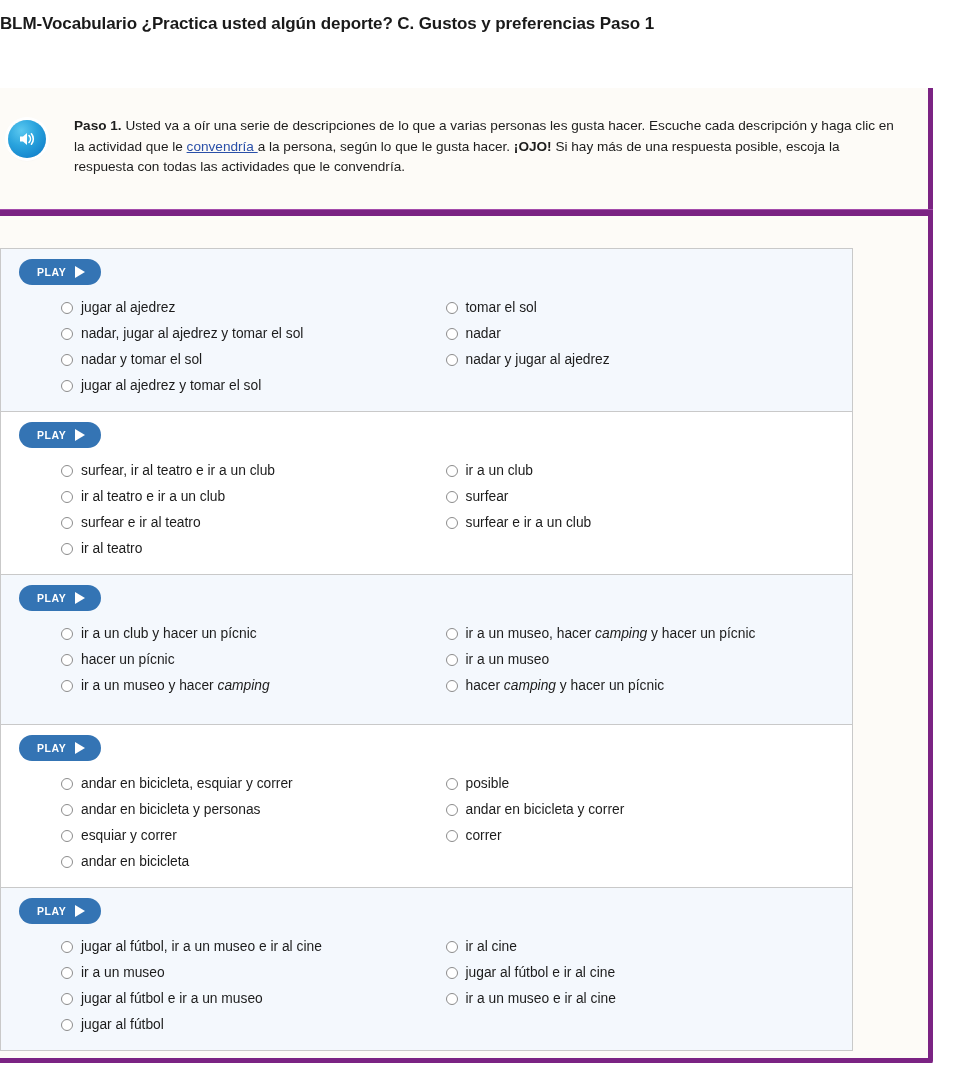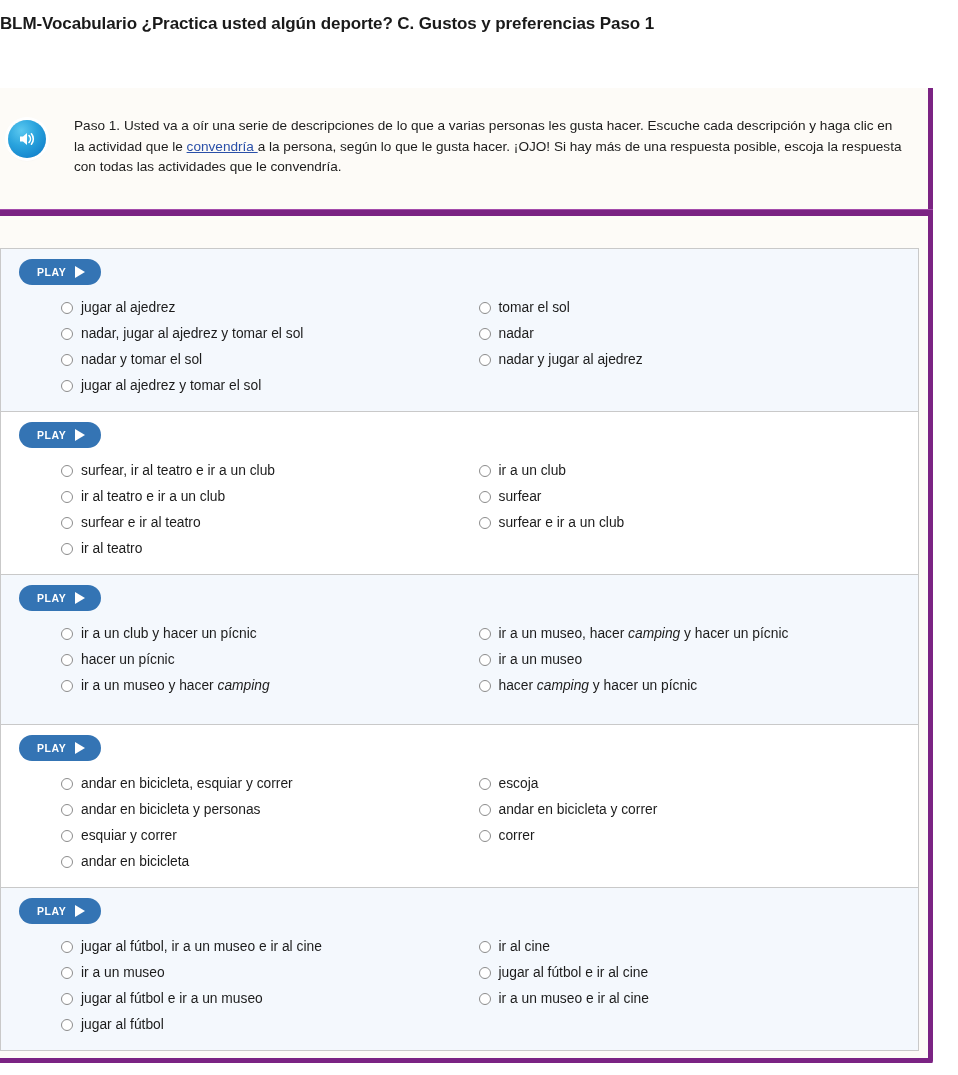--- a/index.html
+++ b/index.html
@@ -74,21 +74,21 @@
 
   .instr-text {
     position: absolute;
     left: 88px;
     top: 28px;
     width: 828px;
     font-size: 13.6px;
     line-height: 20.5px;
     color: #1c1c1c;
   }
-  .instr-text b { font-weight: normal; }
+  .instr-text b { font-weight: bold; }
   .instr-link {
     color: #2a4fa8;
     text-decoration: underline;
     margin-top: 28px;
   }
 
   
   .purple-divider {
     position: absolute;
     left: 0px;
@@ -97,21 +97,21 @@
     height: 7px;
     background: #7b2383;
     border-top: 1px solid #a44bab;
   }
 
   
   .questions {
     position: absolute;
     left: 14px;
     top: 160px;
-    width: 919px;
+    width: 853px;
   }
   .qrow {
     position: relative;
     display: flex;
     border: 1px solid #c9c9c9;
     border-bottom: none;
     min-height: 150px;
   }
   .qrow:last-child { border-bottom: 1px solid #c9c9c9; }
   .qrow.tint { background: #f4f8fd; }
@@ -328,21 +328,21 @@
                 <span class="opt-label">esquiar y correr</span>
               </label>
               <label class="opt">
                 <span class="radio"></span>
                 <span class="opt-label">andar en bicicleta</span>
               </label>
             </div>
             <div class="opt-col right">
               <label class="opt">
                 <span class="radio"></span>
-                <span class="opt-label">escoja</span>
+                <span class="opt-label">posible</span>
               </label>
               <label class="opt">
                 <span class="radio"></span>
                 <span class="opt-label">andar en bicicleta y correr</span>
               </label>
               <label class="opt">
                 <span class="radio"></span>
                 <span class="opt-label">correr</span>
               </label>
             </div>

